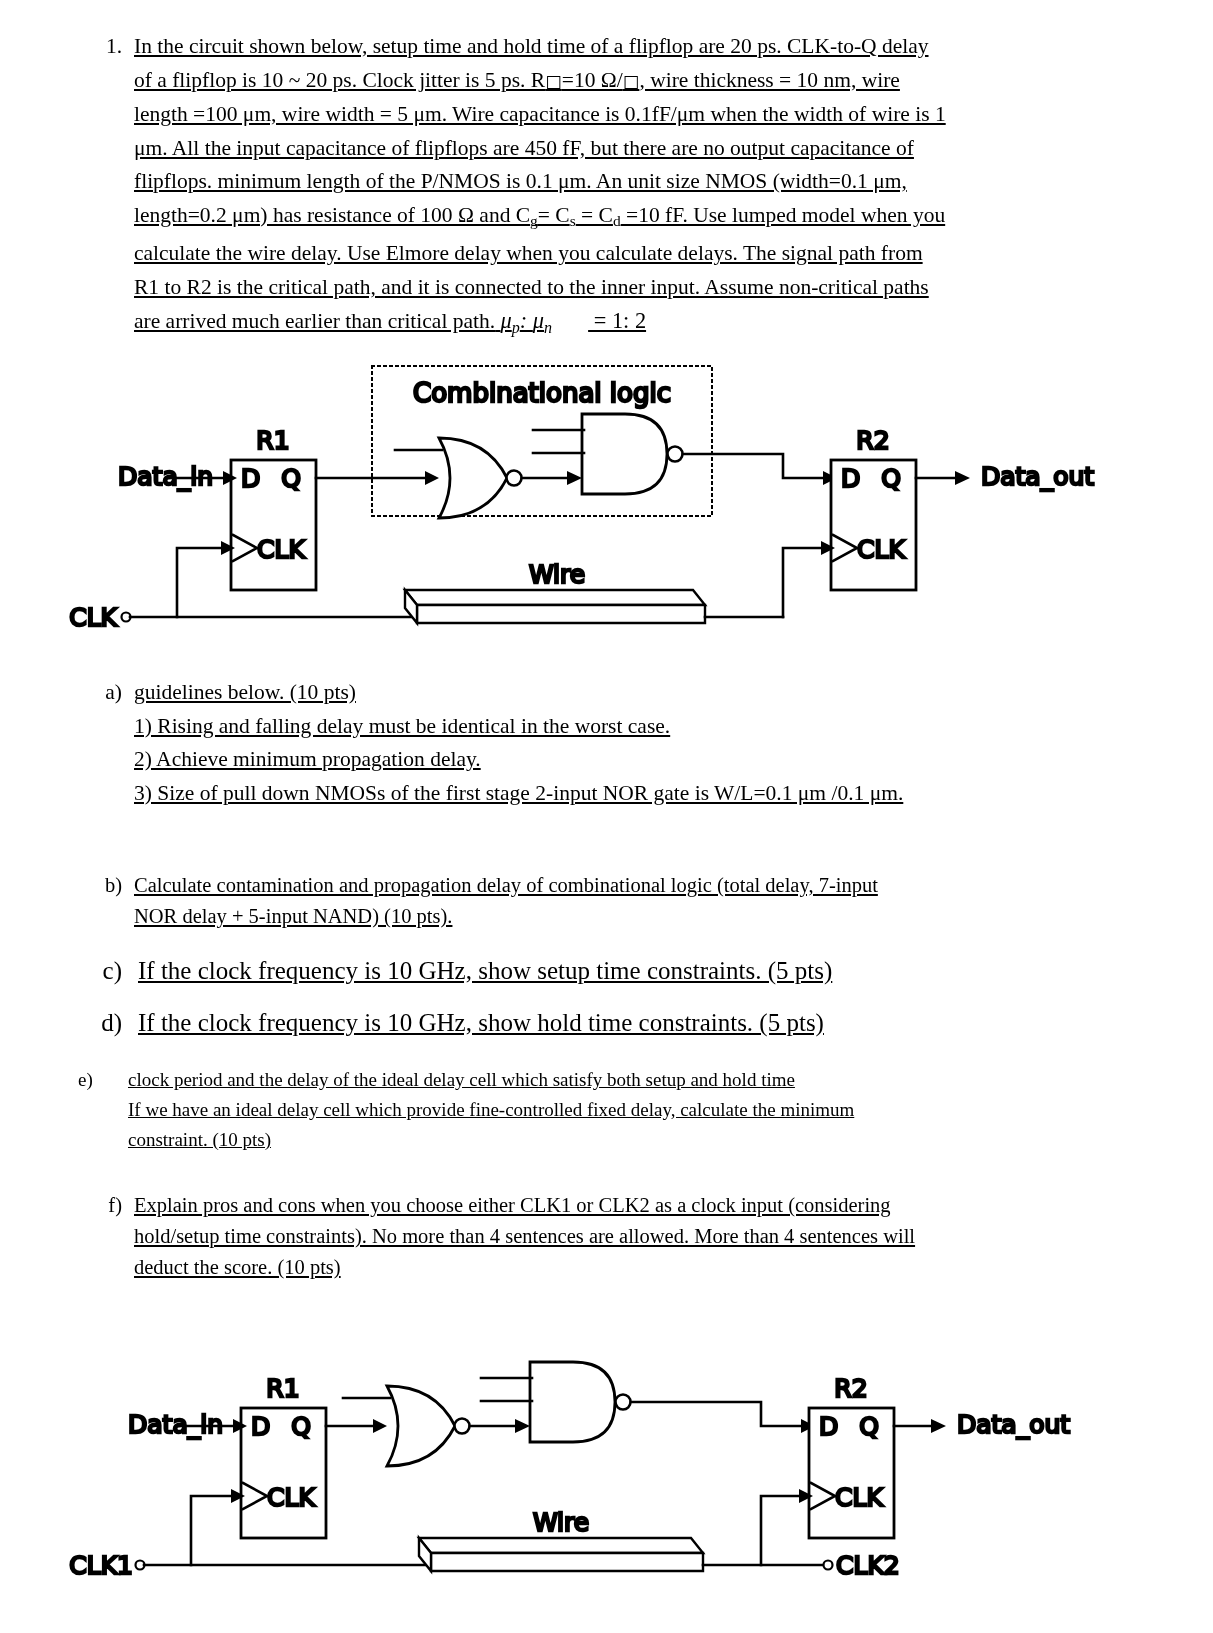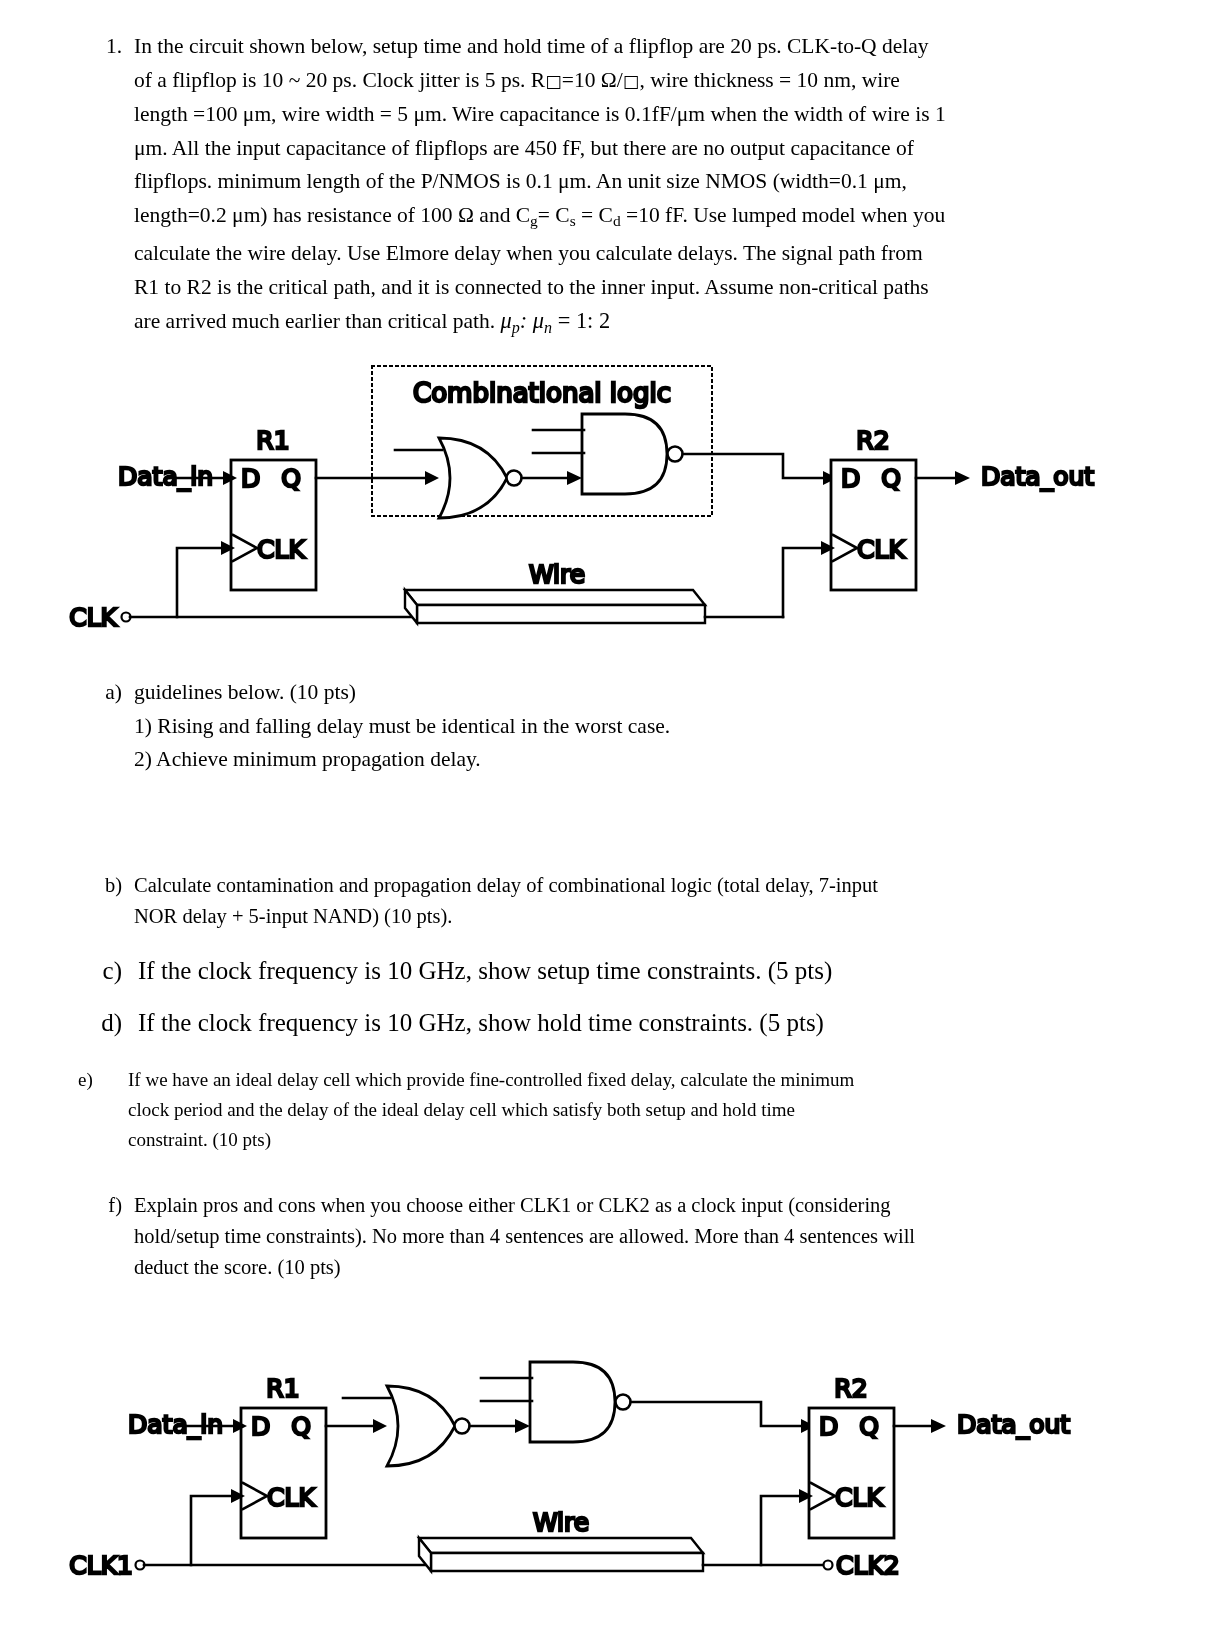--- a/index.html
+++ b/index.html
@@ -20,20 +20,21 @@
     position: absolute;
     display: flex;
   }
   .qmarker {
     flex: 0 0 auto;
     text-align: right;
     white-space: nowrap;
   }
   .qbody {
     flex: 1 1 auto;
+    text-decoration: underline;
   }
 
   .f-main   { font-size: 21.5px; line-height: 33.5px; }
   .f-sub    { font-size: 20.5px; line-height: 31px; }
   .f-big    { font-size: 25px;   line-height: 36px; }
   .f-small  { font-size: 19px;   line-height: 30px; }
 
   .just { text-align: justify; text-justify: inter-word; }
 
   sub { font-size: 0.72em; vertical-align: -0.28em; }
@@ -64,21 +65,21 @@
     <div>μm. All the input capacitance of flipflops are 450 fF, but there are no output capacitance of</div>
     <div>flipflops. minimum length of the P/NMOS is 0.1 μm. An unit size NMOS (width=0.1 μm,</div>
     <div>
       <span>length=0.2 μm) has resistance of 100 Ω and C</span><sub>g</sub><span>= C</span><sub>s</sub><span> = C</span><sub>d</sub><span> =10 fF. Use lumped model when you</span>
     </div>
     <div>calculate the wire delay. Use Elmore delay when you calculate delays. The signal path from</div>
     <div>R1 to R2 is the critical path, and it is connected to the inner input. Assume non-critical paths</div>
     <div>
       <span>are arrived much earlier than critical path.</span>
       <span class="mathi" style="font-size:1.04em;">
-        <span>μ</span><sub>p</sub><span>: </span><span>μ</span><sub>n</sub><span style="font-style:normal;"> = 1: 2</span>
+        <span>μ</span><sub>p</sub><span>: </span><span>μ</span><sub>n</sub><span style="font-style:normal;margin-left:36px;"> = 1: 2</span>
       </span>
     </div>
   </div>
 </div>
 
 <div class="circuit" style="left:55px; top:352px; width:1060px; height:290px;">
 <svg width="1060" height="290" viewBox="0 0 1060 290" xmlns="http://www.w3.org/2000/svg" stroke="#000" fill="none" stroke-width="2.6" stroke-linecap="square">
 
   <rect x="317" y="14" width="340" height="150" stroke="#000" stroke-width="2" stroke-dasharray="2 4" fill="none"></rect>
 
@@ -157,20 +158,21 @@
   <text class="lbl" x="62" y="274" text-anchor="end" font-size="25">CLK</text>
 </svg>
 </div>
 
 <div class="qblock f-main" style="left:78px; top:676px; width:1022px;">
   <div class="qmarker" style="width:44px; padding-right:12px;">a)</div>
   <div class="qbody">
     <div>guidelines below. (10 pts)</div>
     <div>1) Rising and falling delay must be identical in the worst case.</div>
     <div>2) Achieve minimum propagation delay.</div>
+    <div>3) Size of pull down NMOSs of the first stage 2-input NOR gate is W/L=0.1 μm /0.1 μm.</div>
   </div>
 </div>
 
 <div class="qblock f-sub" style="left:78px; top:870px; width:1022px;">
   <div class="qmarker" style="width:44px; padding-right:12px;">b)</div>
   <div class="qbody">
     <div>Calculate contamination and propagation delay of combinational logic (total delay, 7-input</div>
     <div>NOR delay + 5-input NAND) (10 pts).</div>
   </div>
 </div>
@@ -185,22 +187,22 @@
 <div class="qblock f-big" style="left:74px; top:1005px; width:1030px;">
   <div class="qmarker" style="width:48px; padding-right:16px;">d)</div>
   <div class="qbody">
     <div>If the clock frequency is 10 GHz, show hold time constraints. (5 pts)</div>
   </div>
 </div>
 
 <div class="qblock f-small just" style="left:78px; top:1065px; width:1000px;">
   <div class="qmarker" style="width:40px; padding-right:10px; text-align:left;">e)</div>
   <div class="qbody">
+    <div style="text-align:justify;">clock period and the delay of the ideal delay cell which satisfy both setup and hold time</div>
     <div>If we have an ideal delay cell which provide fine-controlled fixed delay, calculate the minimum</div>
-    <div style="text-align:justify;">clock period and the delay of the ideal delay cell which satisfy both setup and hold time</div>
     <div>constraint. (10 pts)</div>
   </div>
 </div>
 
 <div class="qblock f-sub" style="left:78px; top:1190px; width:1022px;">
   <div class="qmarker" style="width:44px; padding-right:12px;">f)</div>
   <div class="qbody">
     <div>Explain pros and cons when you choose either CLK1 or CLK2 as a clock input (considering</div>
     <div>hold/setup time constraints). No more than 4 sentences are allowed. More than 4 sentences will</div>
     <div>deduct the score. (10 pts)</div>

